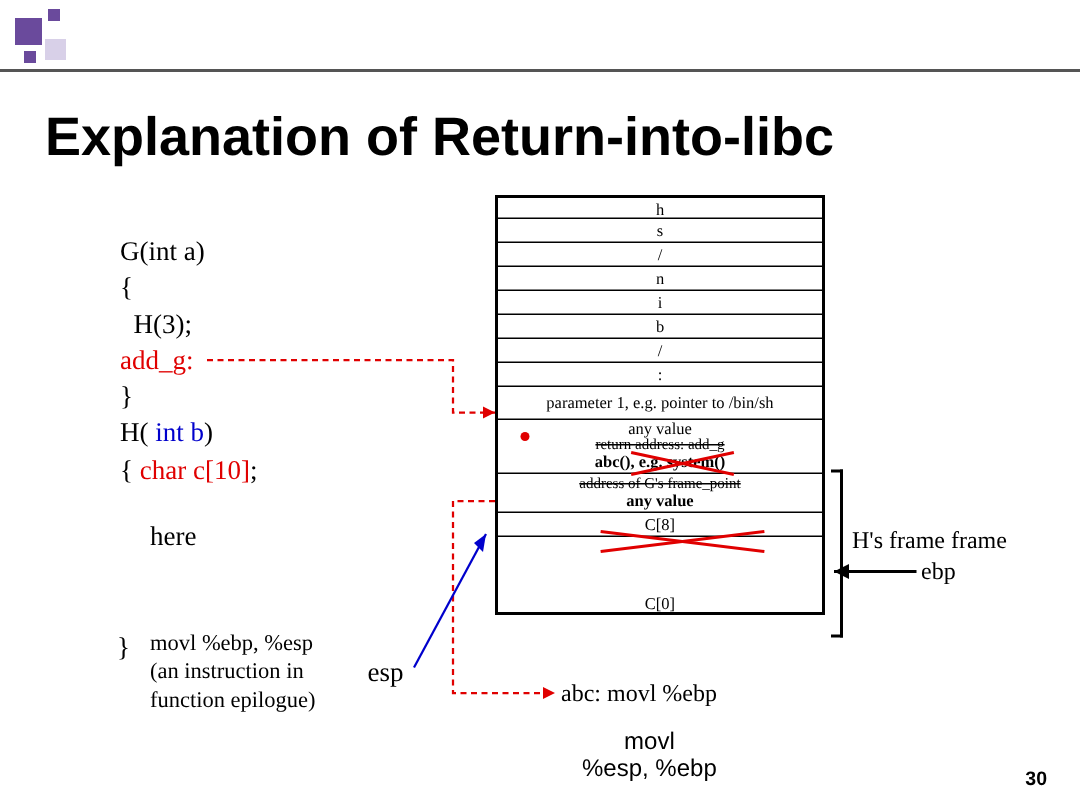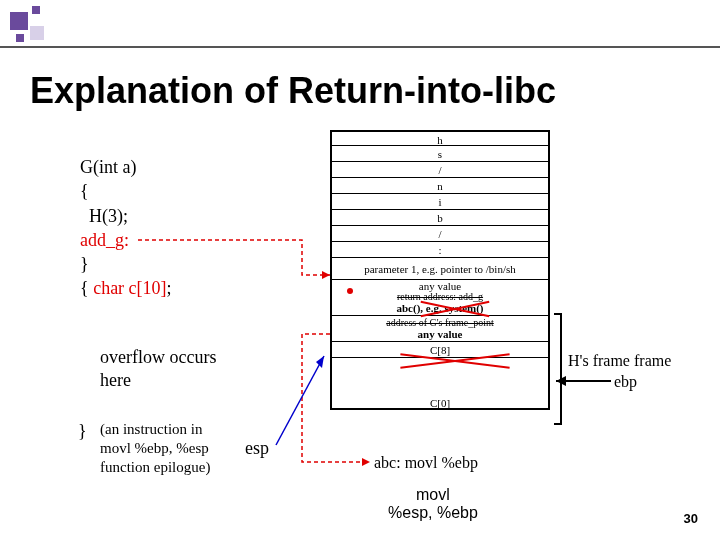--- a/index.html
+++ b/index.html
@@ -66,33 +66,35 @@
 
 <h1 class="title">Explanation of Return-into-libc</h1>
 
 <div class="code-block">
   <div>G(int a)</div>
   <div>{</div>
   <div>&nbsp;&nbsp;H(3);</div>
   <div class="red">add_g:</div>
   <div>}</div>
   <div>
+    <span>H( </span><span class="blue">int b</span><span>)</span>
+  </div>
+  <div>
     <span>{ </span><span class="red">char c[10]</span><span>;</span>
   </div>
 </div>
 
 <div class="overflow-note">
-  <div>overflow occurs</div>
   <div>here</div>
 </div>
 
 <div class="epilogue">
   <span class="brace">}</span>
+  <div>movl %ebp, %esp</div>
   <div>(an instruction in</div>
-  <div>movl %ebp, %esp</div>
   <div>function epilogue)</div>
 </div>
 <div class="esp-label">esp</div>
 
 <div class="stack">
   <div class="stack-cell small hdr sep">h</div>
   <div class="stack-cell small sep">s</div>
   <div class="stack-cell small sep">/</div>
   <div class="stack-cell small sep">n</div>
   <div class="stack-cell small sep">i</div>

